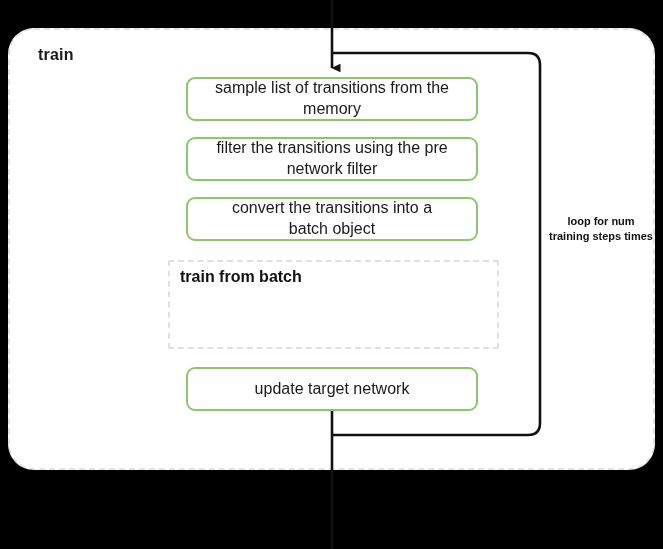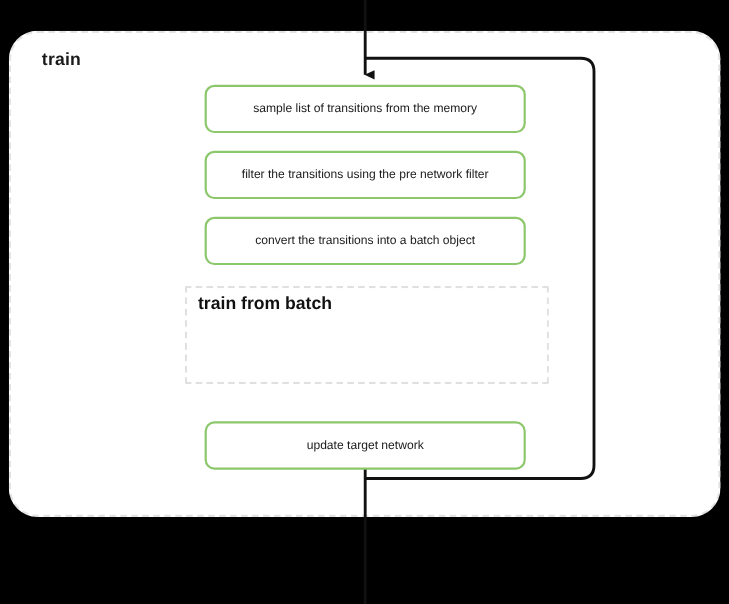--- a/index.html
+++ b/index.html
@@ -55,29 +55,29 @@
     width: 292px;
     height: 44px;
     box-sizing: border-box;
     background: #ffffff;
     border: 2.5px solid #8cc76b;
     border-radius: 9px;
     display: flex;
     align-items: center;
     justify-content: center;
     color: #1a1a1a;
-    font-size: 11px;
+    font-size: 16px;
     line-height: 1.3;
     text-align: center;
     padding: 0 26px;
   }
   .node-1 { top: 77px; }
   .node-2 { top: 137px; align-items: center; }
   .node-3 { top: 197px; }
-  .node-4 { top: 367px; margin-top: 16px; }
+  .node-4 { top: 367px; }
 
   
   .subgroup {
     position: absolute;
     left: 168px;
     top: 260px;
     width: 331px;
     height: 89px;
     box-sizing: border-box;
     background: transparent;
@@ -153,14 +153,15 @@
   </div>
 
   <div class="node node-3">
     <span>convert the transitions into a batch object</span>
   </div>
 
   <div class="node node-4">
     <span>update target network</span>
   </div>
 
+  <div class="loop-label">loop for num training steps times</div>
 
 </div>
 
 </body></html>

